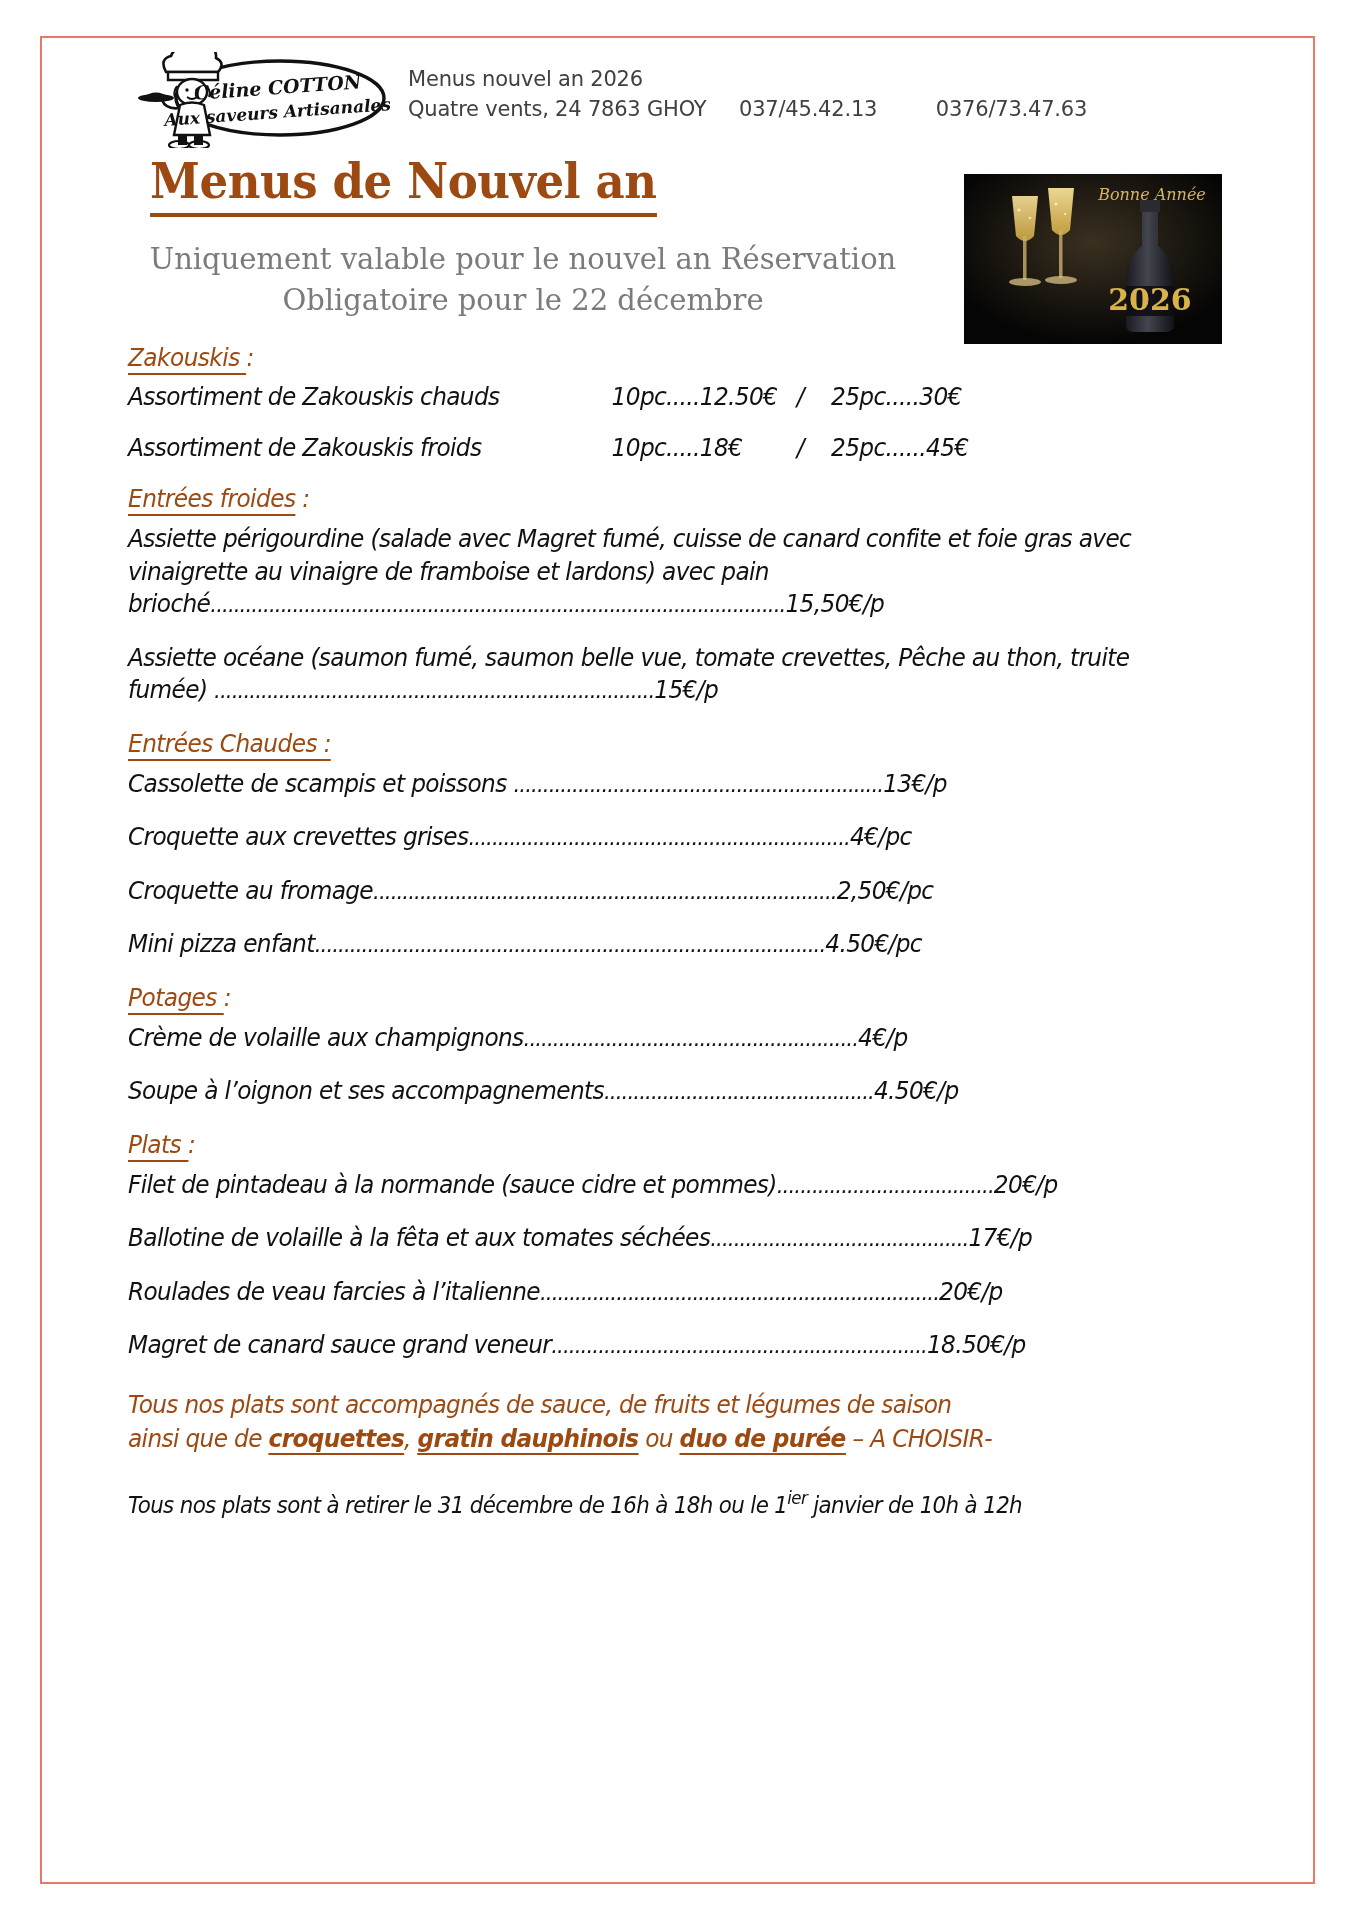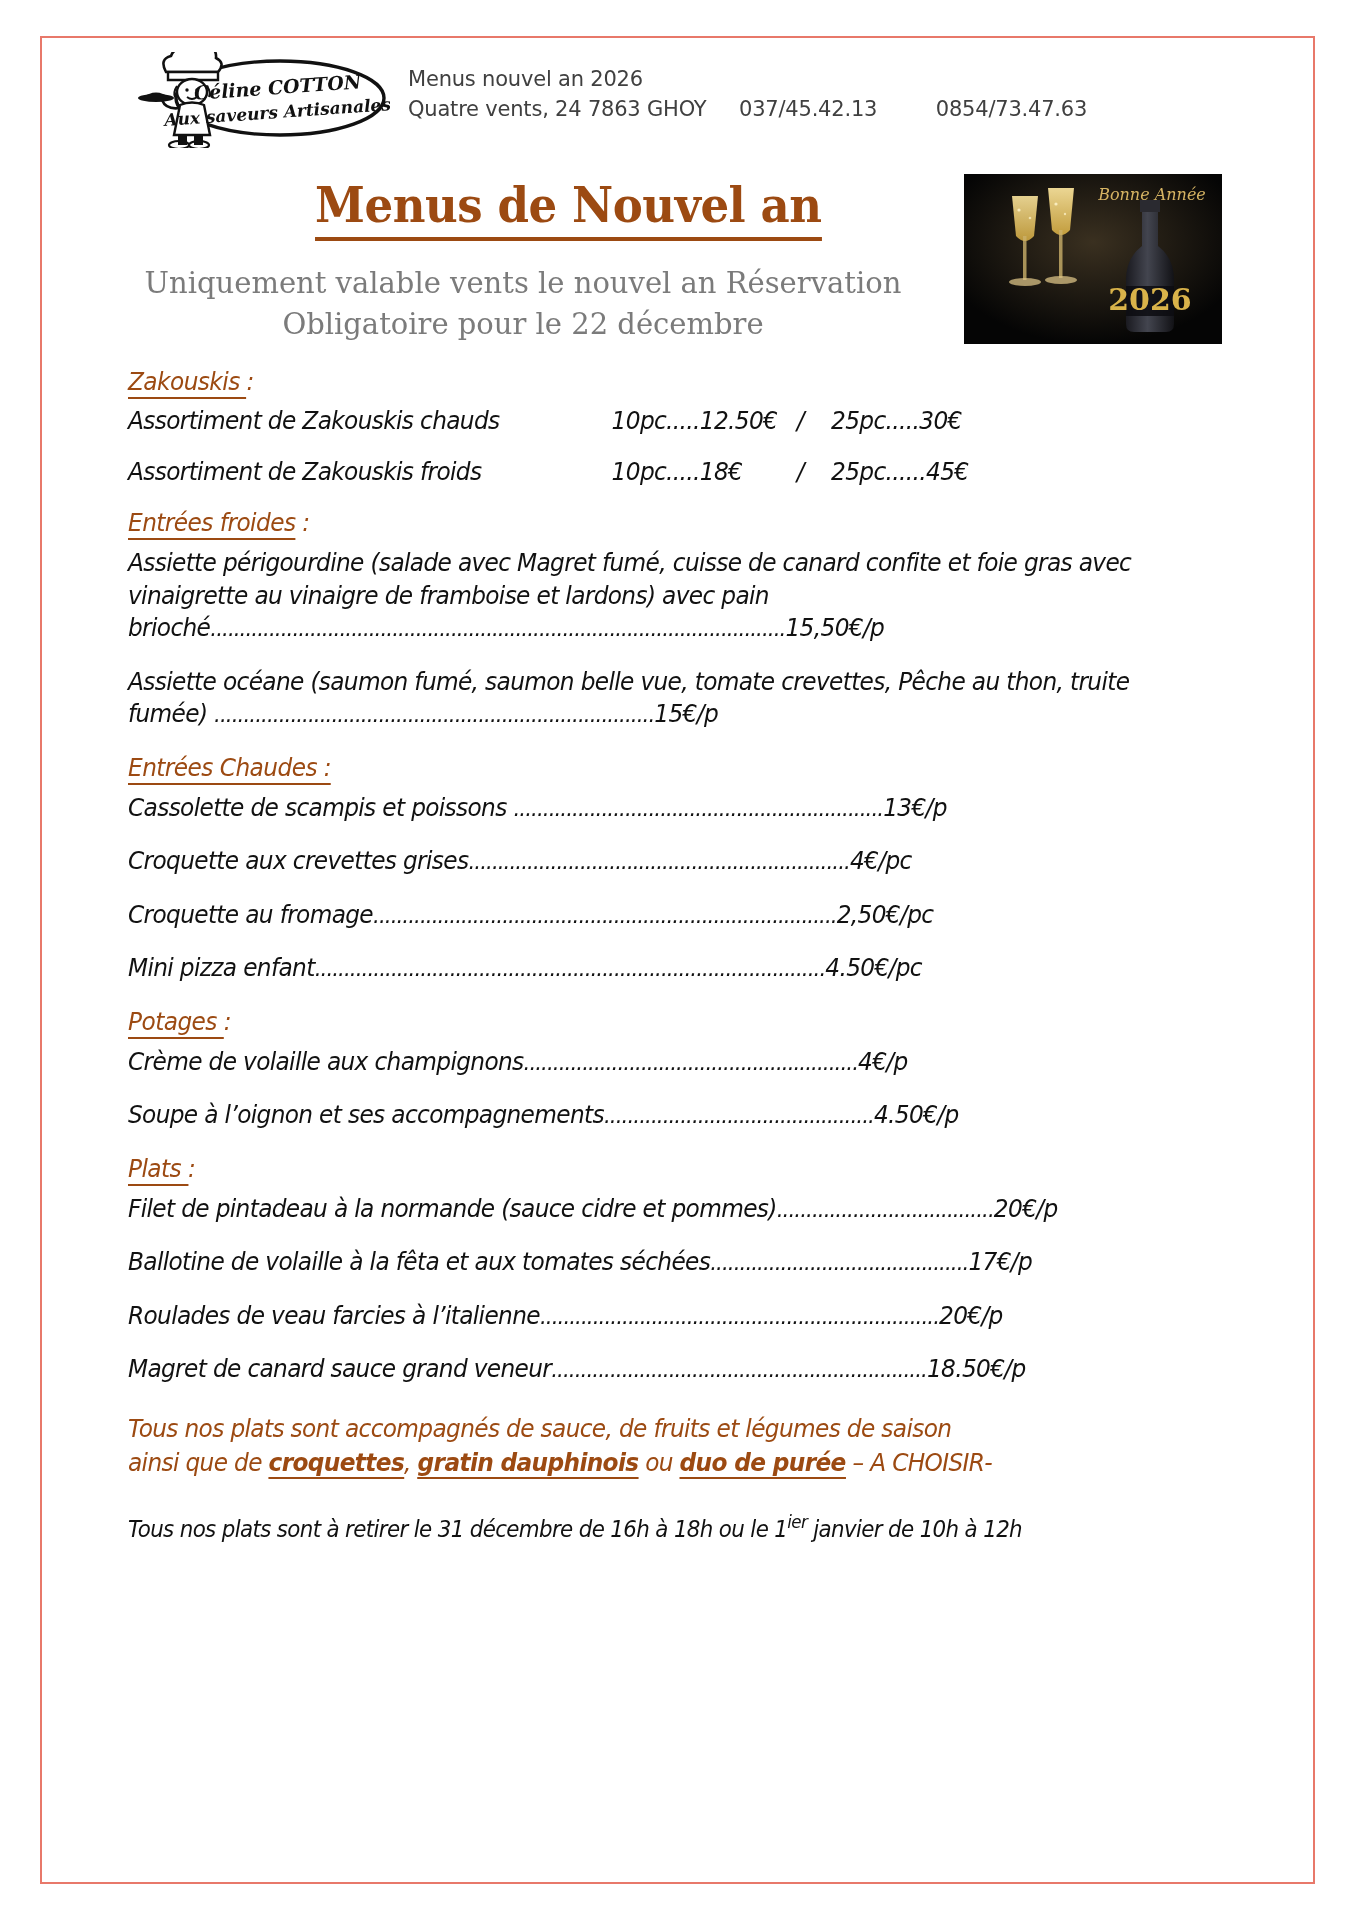--- a/index.html
+++ b/index.html
@@ -63,22 +63,21 @@
     line-height: 1.45;
     letter-spacing: -0.2px;
   }
   .header-text .line2 span { display: inline-block; text-align: center; }
   .hdr-addr { }
   .hdr-tel1 { margin-left: 26px; }
   .hdr-tel2 { margin-left: 52px; }
 
   
   .title-wrap {
-    text-align: center;
-    margin-top: 28px;
+    margin-top: 4px;
     padding-right: 180px;
   }
   .main-title {
     display: inline-block;
     font-family: "DejaVu Serif", serif;
     font-weight: bold;
     font-size: 49px;
     color: #9c4a12;
     letter-spacing: -0.5px;
     border-bottom: 4px solid #9c4a12;
@@ -232,31 +231,31 @@
           <text x="150" y="42" text-anchor="middle" font-family="DejaVu Serif, serif" font-style="italic" font-weight="bold" font-size="19" fill="#111" transform="rotate(-4 150 42)">Céline COTTON</text>
           <text x="150" y="66" text-anchor="middle" font-family="DejaVu Serif, serif" font-style="italic" font-weight="bold" font-size="17" fill="#111" transform="rotate(-4 150 66)">Aux saveurs Artisanales</text>
         </svg>
       </div>
 
       <div class="header-text">
         <div>Menus nouvel an 2026</div>
         <div class="line2">
           <span class="hdr-addr">Quatre vents, 24 7863 GHOY</span>
           <span class="hdr-tel1">037/45.42.13</span>
-          <span class="hdr-tel2">0854/73.47.63</span>
+          <span class="hdr-tel2">0376/73.47.63</span>
         </div>
       </div>
     </div>
 
     <div class="title-wrap">
       <span class="main-title">Menus de Nouvel an</span>
     </div>
 
     <div class="subtitle-block">
-      <div>Uniquement valable vents le nouvel an Réservation</div>
+      <div>Uniquement valable pour le nouvel an Réservation</div>
       <div>Obligatoire pour le 22 décembre</div>
     </div>
 
     <div class="champagne">
       <svg width="258" height="170" viewBox="0 0 258 170">
         <defs>
           <linearGradient id="bub" x1="0" y1="0" x2="0" y2="1">
             <stop offset="0%" stop-color="#f6e09a"></stop>
             <stop offset="100%" stop-color="#caa33f"></stop>
           </linearGradient>

